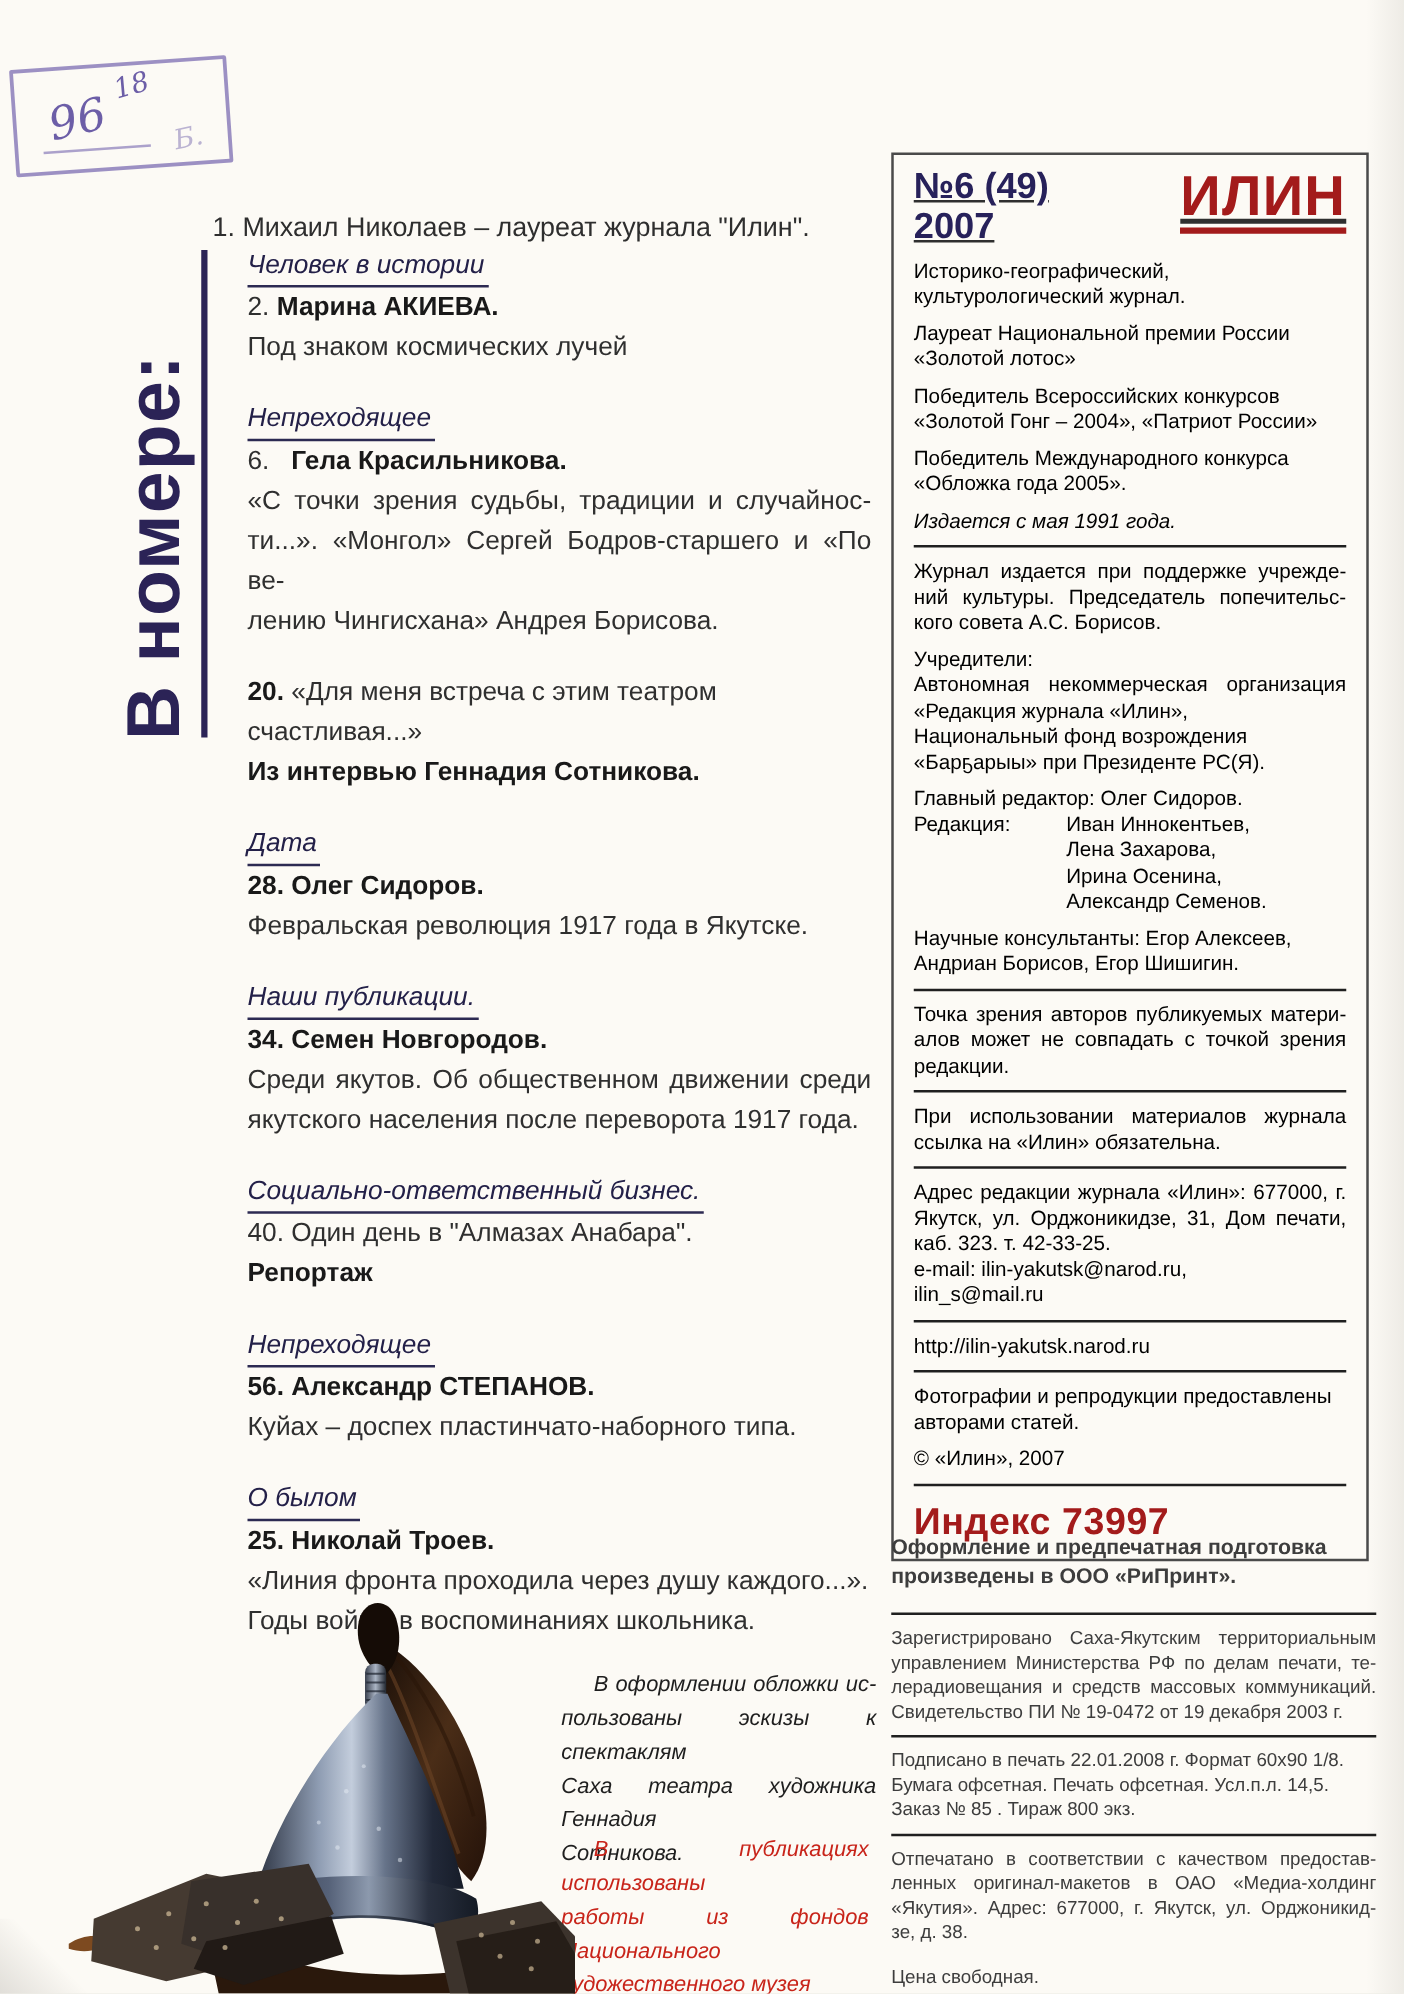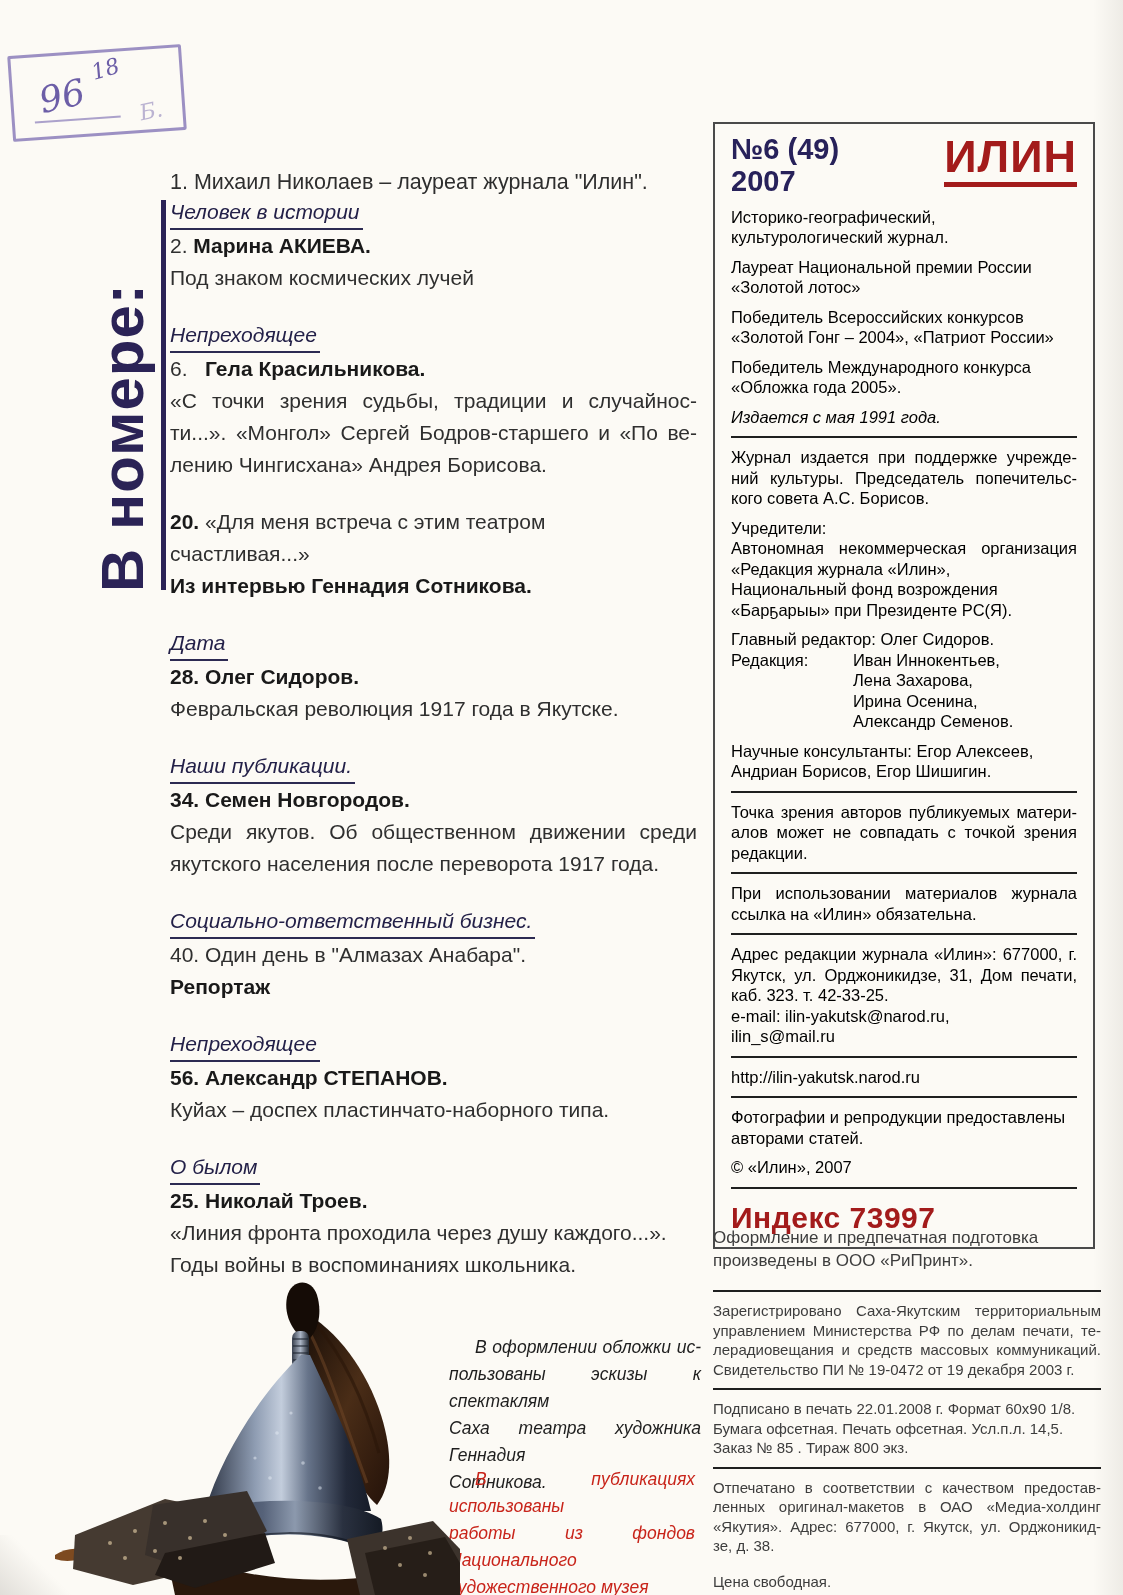--- a/index.html
+++ b/index.html
@@ -38,46 +38,46 @@
   .vtitle {
     position:absolute; left:88px; top:592px;
     transform:rotate(-90deg); transform-origin:0 0;
     font-size:60px; font-weight:bold; letter-spacing:1px;
     color:#2b2356; white-space:nowrap;
   }
   .vrule { position:absolute; left:161px; top:200px; width:5px; height:390px; background:#2b2356; }
 
   
   .toc { position:absolute; left:170px; top:196px; width:527px; font-size:21px; line-height:32px; color:#2f2f2f; }
-  .toc .sec { margin-bottom:25px; }
+  .toc .sec { margin-bottom:25px;margin-left:28px; }
   .rubric {
     display:inline-block; font-style:italic; color:#232048;
     border-bottom:2px solid #2c2a52; padding-right:3px; padding-bottom:0px;
   }
   .b { font-weight:bold; color:#191919; }
   .stretch { text-align:justify; text-align-last:justify; }
   .indent { text-indent:26px; }
 
   
   .rightcol { position:absolute; left:713px; top:122px; width:382px; }
   .infobox { border:2px solid #4a4a4a; padding:10px 16px 12px; box-sizing:border-box; }
-  .ib-head { display:flex; justify-content:space-between; align-items:flex-start; margin-bottom:6px; }
+  .ib-head { display:flex; justify-content:space-between; align-items:flex-start; margin-bottom:6px;text-decoration:underline; }
   .issue { font-size:29px; font-weight:bold; color:#27215a; line-height:1.1; }
   .logo  { font-size:45px; font-weight:bold; color:#a31b1b; line-height:1.0;
            border-bottom:5px solid #a31b1b; padding-bottom:3px; letter-spacing:1px; }
   .block { margin:9px 0; font-size:16.5px; line-height:20.5px; color:#000000; }
   .italic { font-style:italic; }
   hr.rule { border:none; border-top:2px solid #1f1f1f; margin:8px 0; }
   .ed-row { display:flex; }
   .ed-label { width:122px; flex:none; }
   .index { font-size:30px; font-weight:bold; color:#a31b1b; margin-top:12px; letter-spacing:0.5px; }
 
   
   .belowbox { position:absolute; left:713px; top:1226px; width:388px; color:#3d3d3d; }
-  .design { font-size:17px; line-height:23px; margin-bottom:18px; }
+  .design { font-size:17px; line-height:23px; margin-bottom:18px;font-weight:bold; }
   .small  { font-size:15px; line-height:19.5px; margin:8px 0; }
   .belowbox hr.rule { margin:9px 0; }
   .price { margin-top:16px; }
 
   
   .covernote {
     position:absolute; left:449px; top:1334px; width:252px;
     font-size:17.5px; line-height:27px; font-style:italic; color:#1e1e1e;
   }
   .pubnote {

